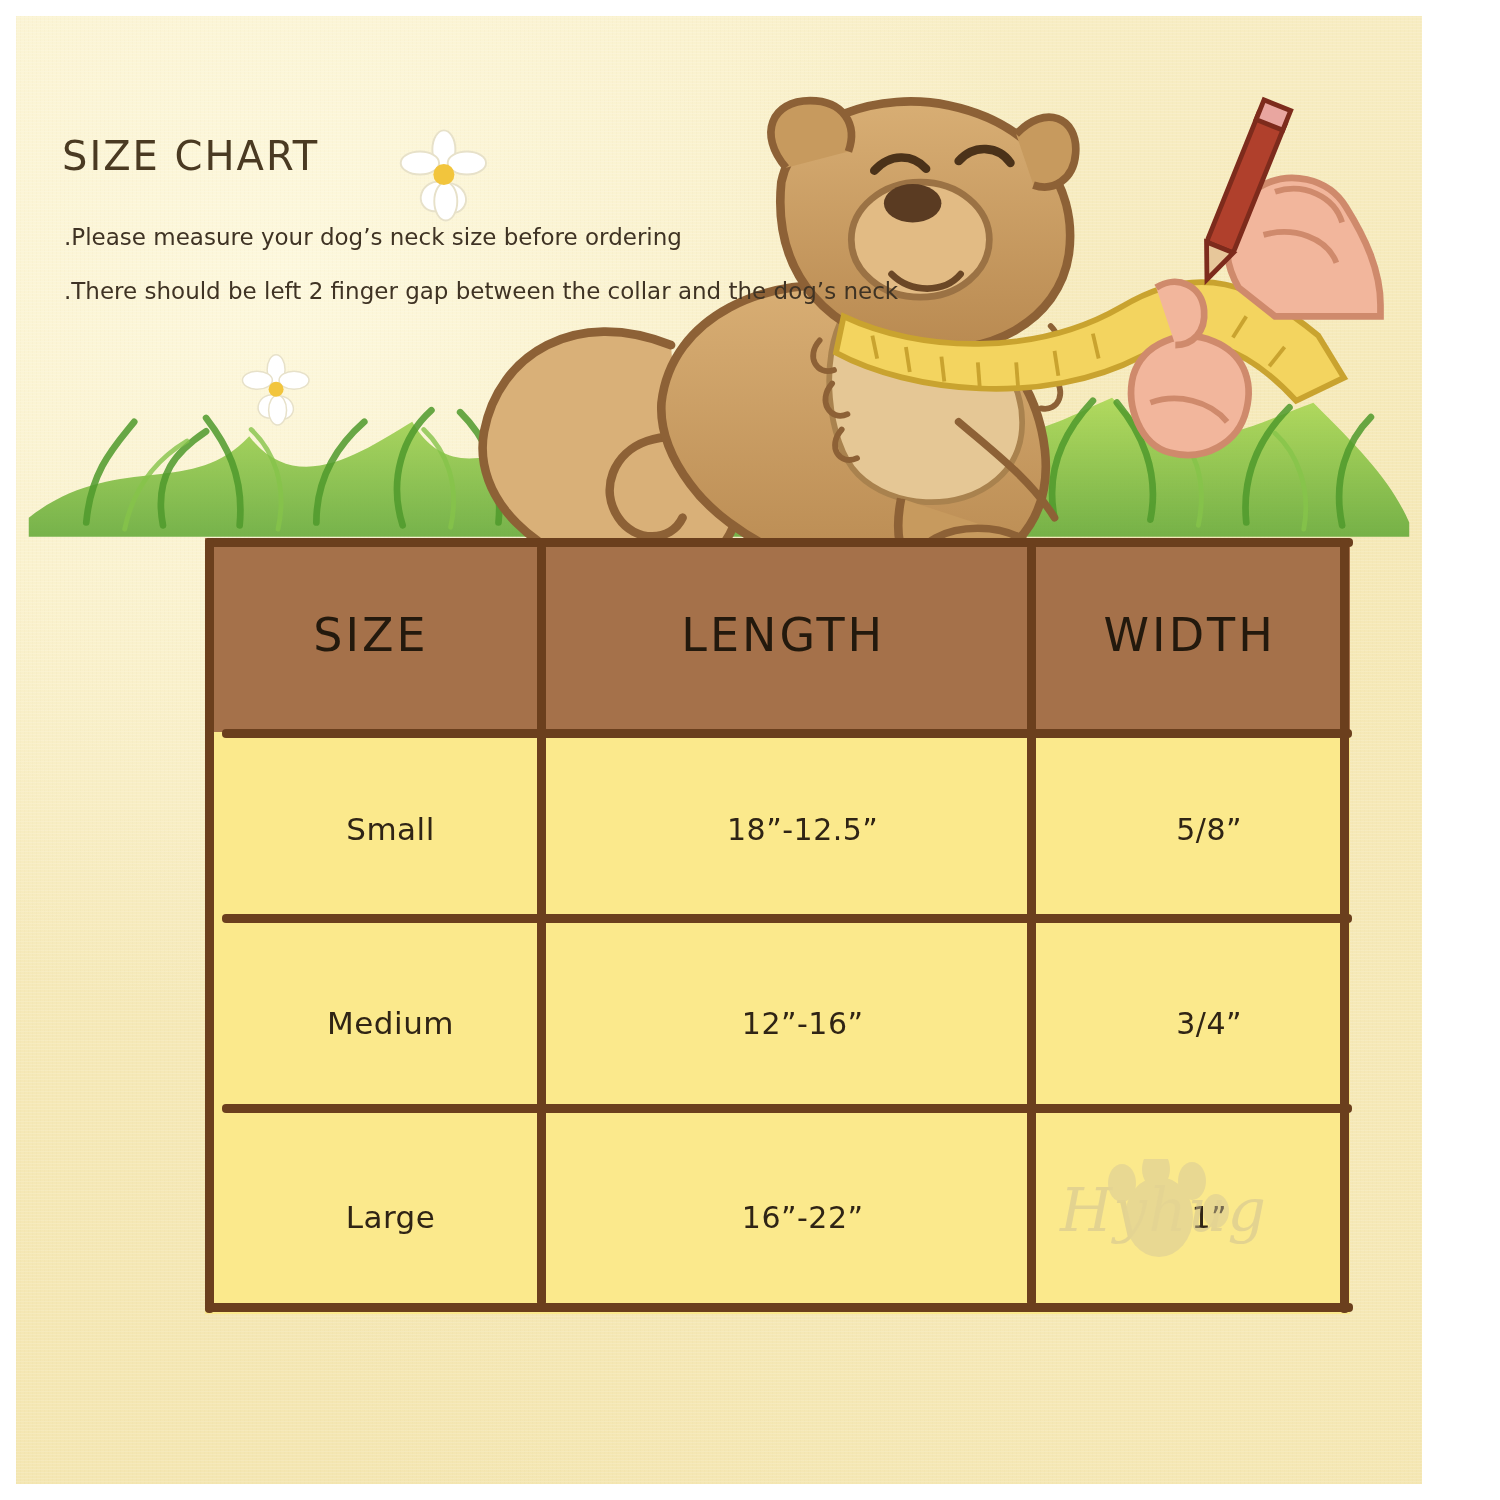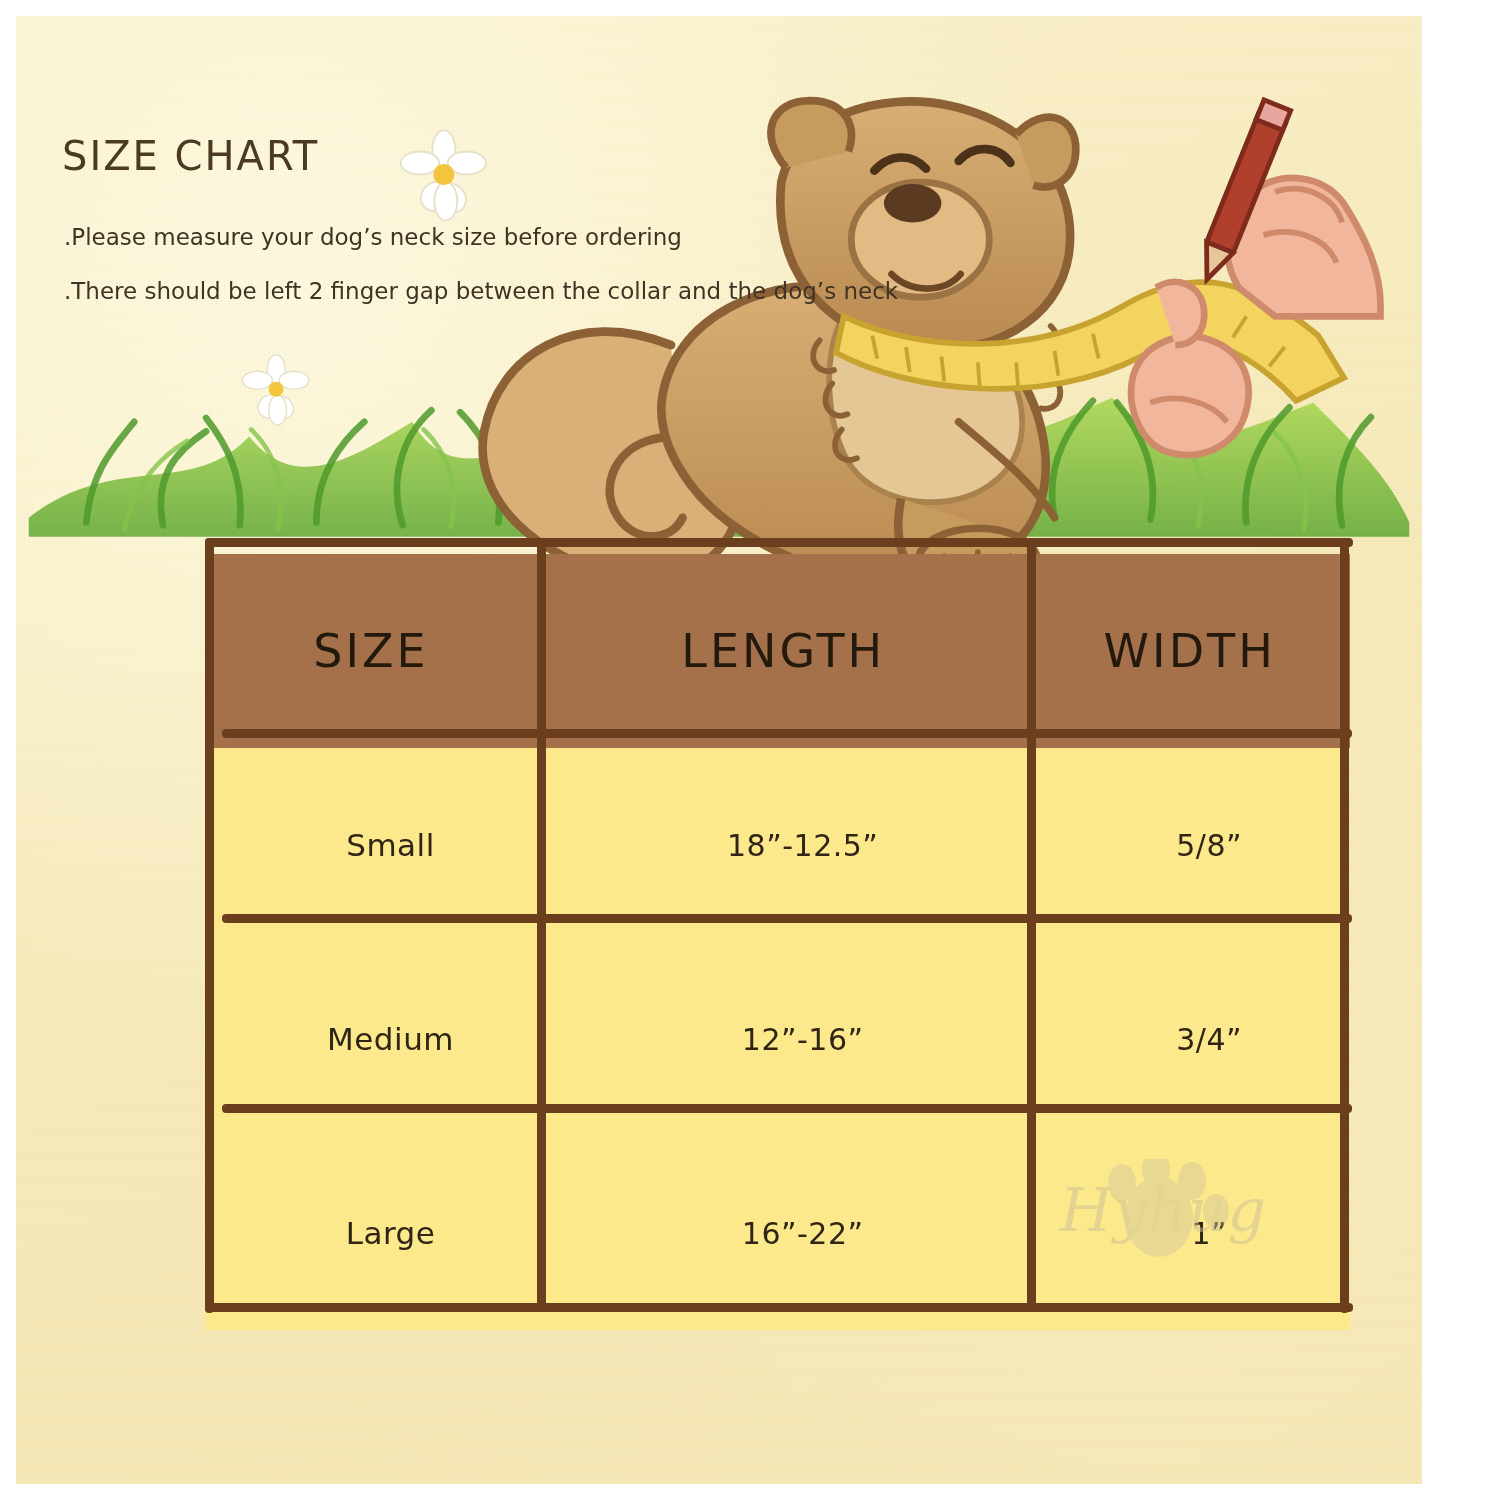--- a/index.html
+++ b/index.html
@@ -71,21 +71,20 @@
     position: absolute;
     left: 205px;
     top: 538px;
     width: 1145px;
     z-index: 30;
   }
   table {
     border-collapse: collapse;
     width: 100%;
     table-layout: fixed;
-    margin-top: 16px;
   }
   th, td {
     border: 0;
     text-align: center;
     vertical-align: middle;
     color: #2f2415;
     position: relative;
   }
   thead th {
     height: 192px;

